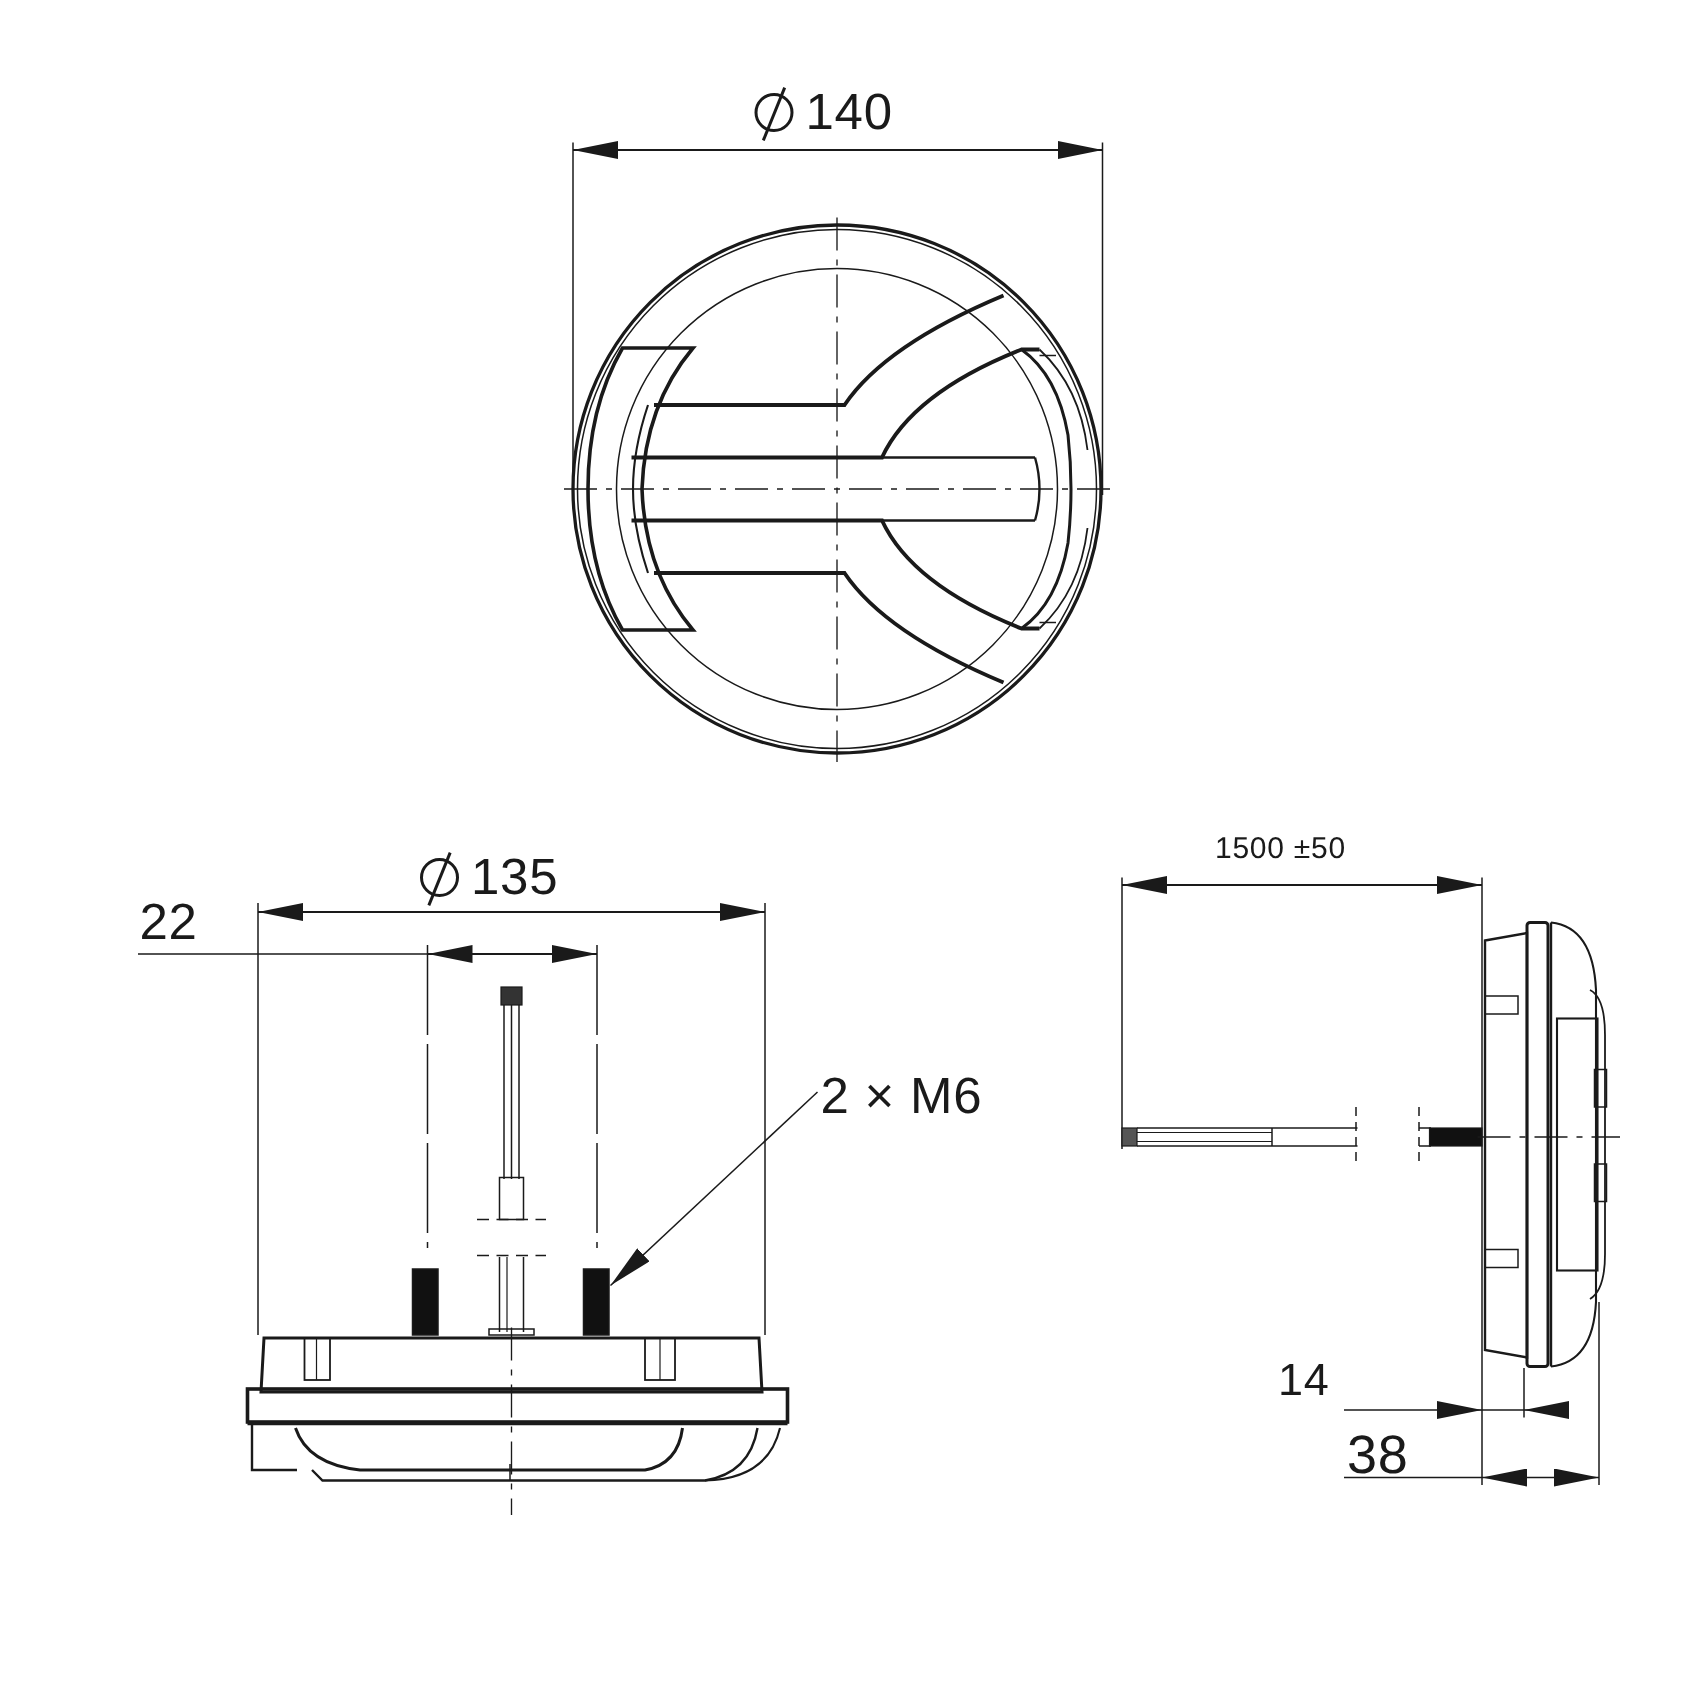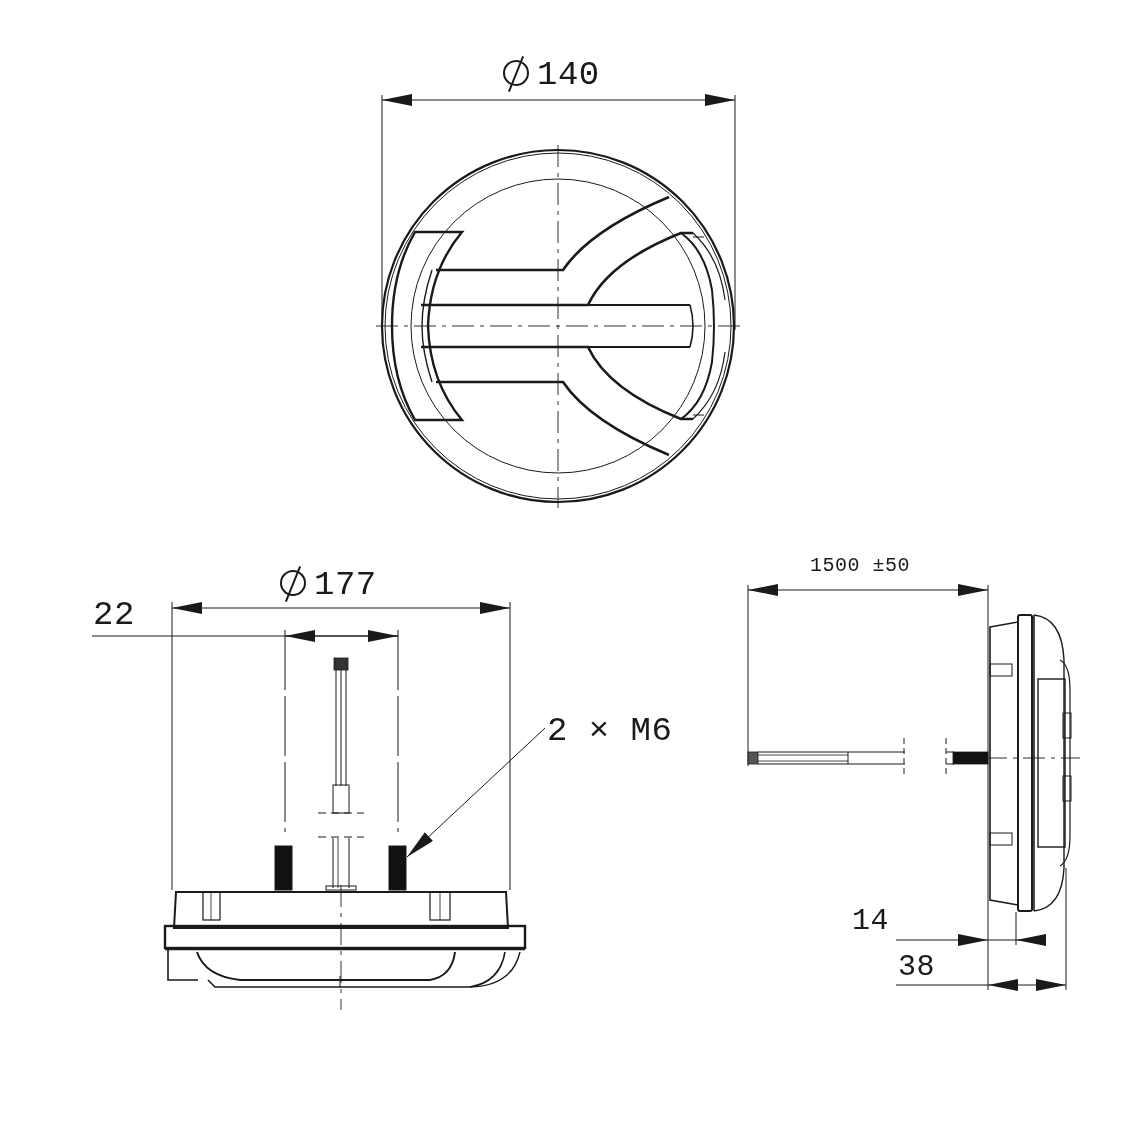--- a/index.html
+++ b/index.html
@@ -1,18 +1,18 @@
 <!DOCTYPE html>
 <html><head>
 <meta charset="utf-8">
 <style>
   html, body { margin: 0; padding: 0; background: #ffffff; }
   #canvas { position: relative; width: 1125px; height: 1125px; background: #ffffff; overflow: hidden; }
   svg { position: absolute; left: 0; top: 0; }
-  .lbl { position: absolute; font-family: Liberation Mono, monospace; color: #1a1a1a; font-size: 34px; line-height: 1; white-space: nowrap; letter-spacing: 0.5px; }
+  .lbl { position: absolute; font-family: Liberation Sans, sans-serif; color: #1a1a1a; font-size: 34px; line-height: 1; white-space: nowrap; letter-spacing: 0.5px; }
   .dia { display: inline-block; position: relative; width: 26px; height: 26px; border: 2px solid #1a1a1a; border-radius: 50%; margin-right: 8px; vertical-align: -2px; box-sizing: border-box; }
   .dia::after { content: ""; position: absolute; left: 10px; top: -7px; width: 2px; height: 38px; background: #1a1a1a; transform: rotate(22deg); }
 </style>
 </head>
 <body>
 
 <div id="canvas">
 
 <svg width="1125" height="1125" viewBox="0 0 1125 1125" xmlns="http://www.w3.org/2000/svg">
   <defs>
@@ -143,26 +143,26 @@
     <line x1="896" y1="985" x2="988" y2="985" stroke-width="1"></line>
     <line x1="988" y1="985" x2="1066" y2="985" stroke-width="1.1" marker-start="url(#arr)" marker-end="url(#arr)"></line>
   </g>
 </svg>
 
 <div class="lbl" style="left:503px; top:58px;">
   <span class="dia"></span><span>140</span>
 </div>
 
 <div class="lbl" style="left:280px; top:568px;">
-  <span class="dia"></span><span>177</span>
+  <span class="dia"></span><span>135</span>
 </div>
 
 <div class="lbl" style="left:93px; top:598px;">22</div>
 
 <div class="lbl" style="left:547px; top:714px;">2 × M6</div>
 
 <div class="lbl" style="left:810px; top:556px; font-size:20px;">1500 ±50</div>
 
 <div class="lbl" style="left:852px; top:906px; font-size:30px;">14</div>
 
-<div class="lbl" style="left:898px; top:952px; font-size:30px;">38</div>
+<div class="lbl" style="left:898px; top:952px; font-size:36px;">38</div>
 
 </div>
 
 </body></html>

